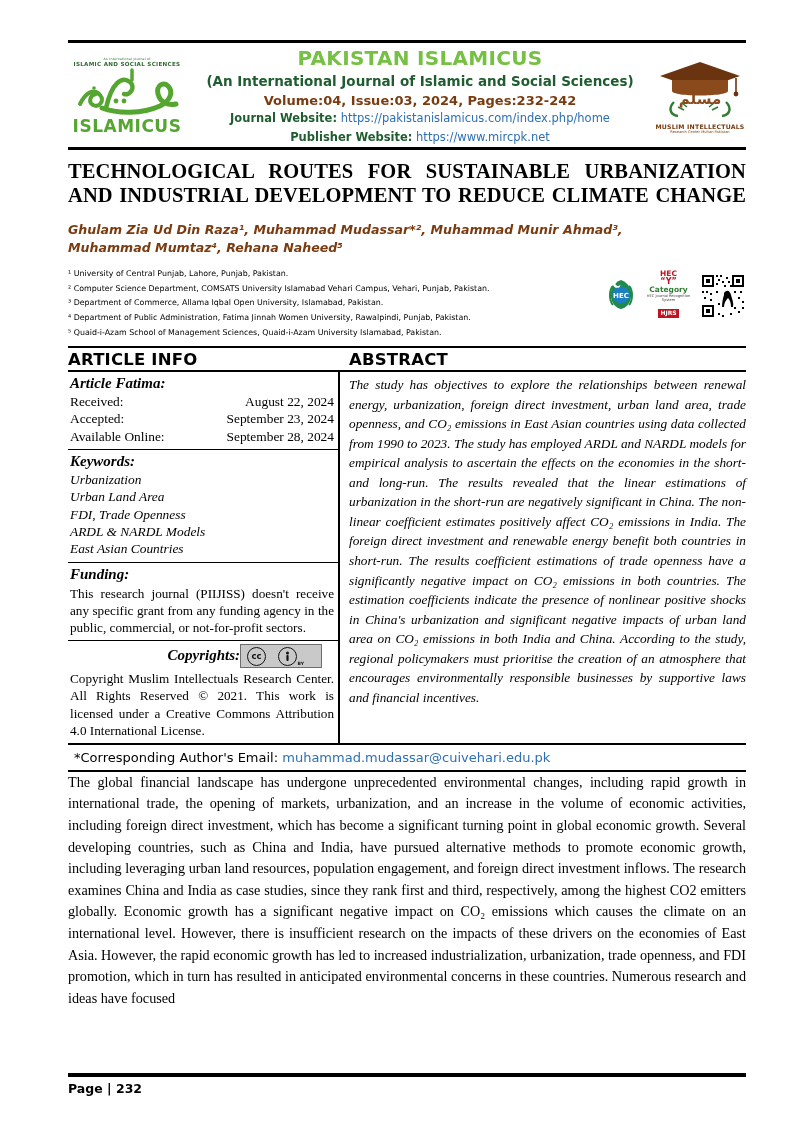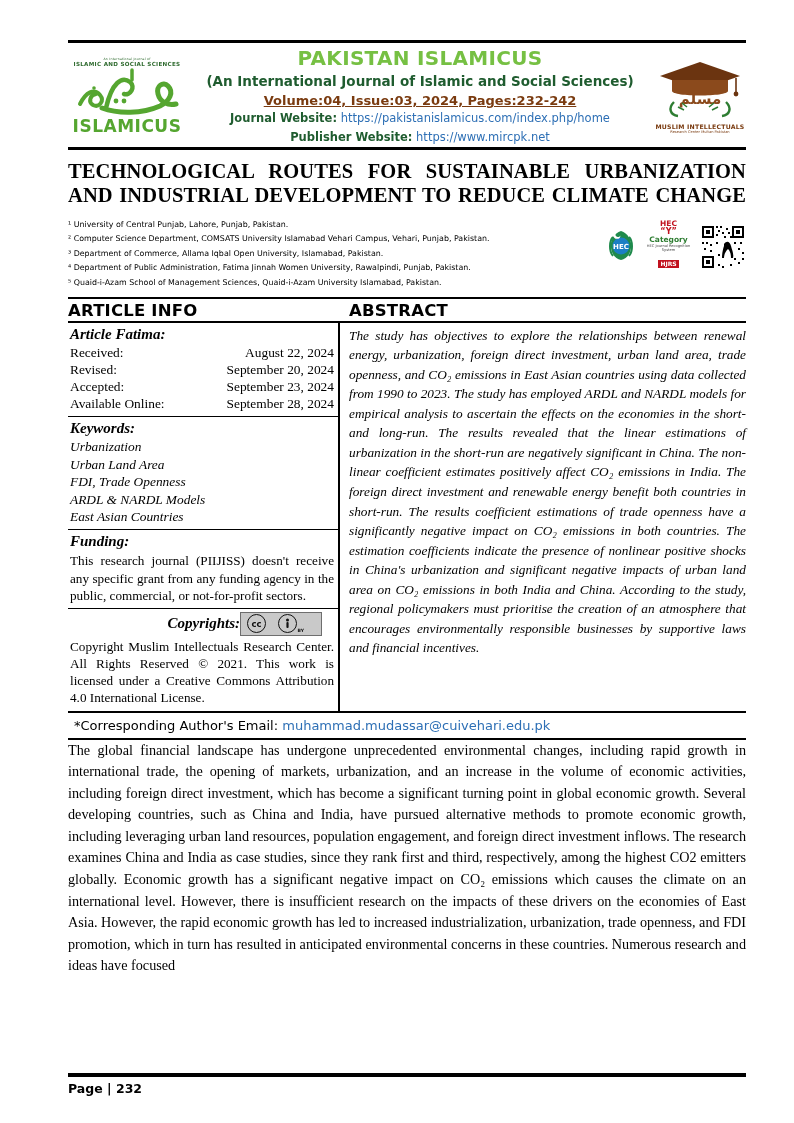--- a/index.html
+++ b/index.html
@@ -96,21 +96,20 @@
     color: #1f5c2f;
     margin-top: 4px;
     line-height: 1.2;
   }
   .jvol {
     font-family: "DejaVu Sans", sans-serif;
     font-weight: bold;
     font-size: 13px;
     color: #7a3b10;
     margin-top: 4px;
-    text-decoration: underline;
   }
   .jlinkrow {
     font-family: "DejaVu Sans", sans-serif;
     font-size: 11.5px;
     margin-top: 3px;
     line-height: 1.35;
   }
   .jlinkrow .lbl {
     font-weight: bold;
     color: #1f5c2f;
@@ -421,20 +420,24 @@
 
     </div>
 
     <div class="rule-thick"></div>
 
     <div class="paper-title">
       <span class="ln">TECHNOLOGICAL ROUTES FOR SUSTAINABLE URBANIZATION</span>
       <span class="ln">AND INDUSTRIAL DEVELOPMENT TO REDUCE CLIMATE CHANGE</span>
     </div>
 
+    <div class="authors">
+      <div>Ghulam Zia Ud Din Raza¹, Muhammad Mudassar*², Muhammad Munir Ahmad³,</div>
+      <div>Muhammad Mumtaz⁴, Rehana Naheed⁵</div>
+    </div>
 
     <div class="affils-wrap">
       <div class="affils">
         <span class="af">¹ University of Central Punjab, Lahore, Punjab, Pakistan.</span>
         <span class="af">² Computer Science Department, COMSATS University Islamabad Vehari Campus, Vehari, Punjab, Pakistan.</span>
         <span class="af">³ Department of Commerce, Allama Iqbal Open University, Islamabad, Pakistan.</span>
         <span class="af">⁴ Department of Public Administration, Fatima Jinnah Women University, Rawalpindi, Punjab, Pakistan.</span>
         <span class="af">⁵ Quaid-i-Azam School of Management Sciences, Quaid-i-Azam University Islamabad, Pakistan.</span>
       </div>
 
@@ -517,24 +520,20 @@
     <div class="ia-body">
       <div class="ia-left">
 
         <div class="blk">
           <div class="blk-h">Article Fatima:</div>
           <div class="hist-row">
             <span class="lab">Received:</span>
             <span class="val">August 22, 2024</span>
           </div>
           <div class="hist-row">
-            <span class="lab">Revised:</span>
-            <span class="val">September 20, 2024</span>
-          </div>
-          <div class="hist-row">
             <span class="lab">Accepted:</span>
             <span class="val">September 23, 2024</span>
           </div>
           <div class="hist-row">
             <span class="lab">Available Online:</span>
             <span class="val">September 28, 2024</span>
           </div>
         </div>
 
         <div class="blk">

